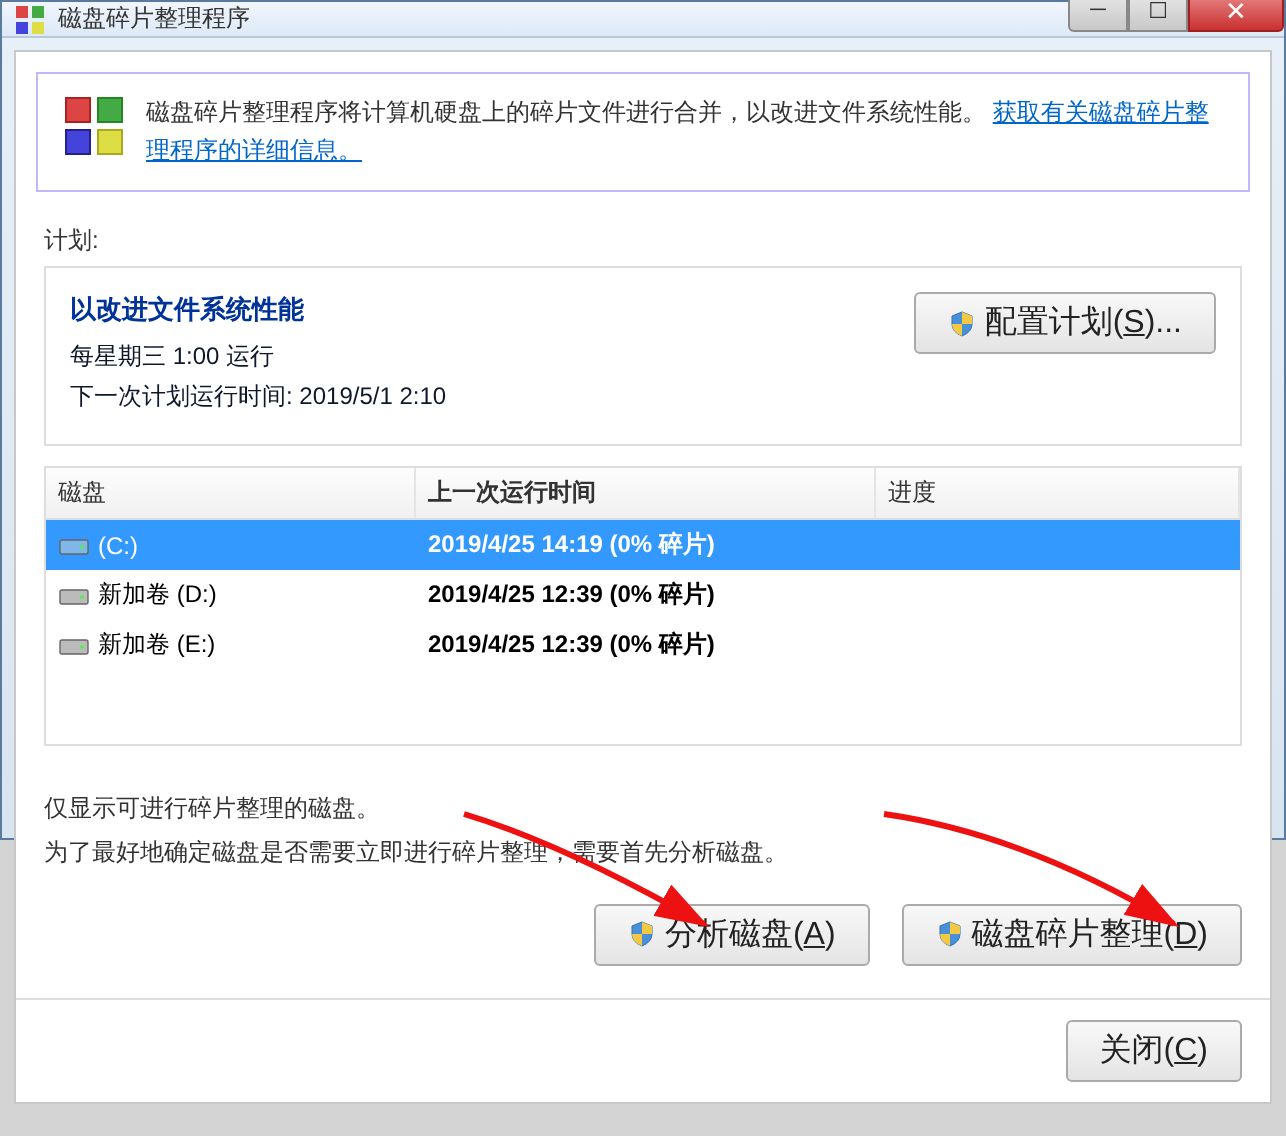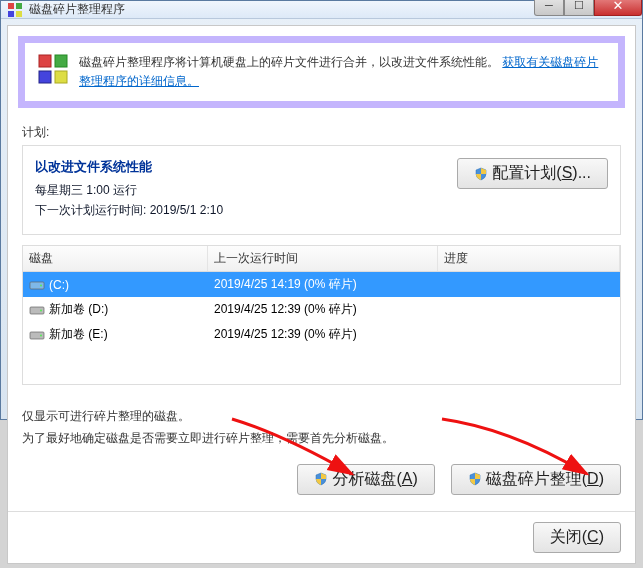--- a/index.html
+++ b/index.html
@@ -68,21 +68,21 @@
       flex: 1;
       background: #fff;
       margin: 6px;
       border: 1px solid #c8c8c8;
       display: flex;
       flex-direction: column;
       position: relative;
     }
     .info-box {
       margin: 10px;
-      border: 7px solid #c4b5fd;
+      border: 1px solid #c4b5fd;
       padding: 10px 12px;
       display: flex;
       gap: 10px;
     }
     .info-icon {
       width: 32px;
       height: 32px;
       flex-shrink: 0;
     }
     .info-text {
@@ -140,21 +140,21 @@
       background: linear-gradient(#fdfdfd, #f0f0f0);
       border-bottom: 1px solid #ddd;
     }
     .th {
       padding: 4px 6px;
       border-right: 1px solid #e4e4e4;
       font-size: 12px;
       color: #333;
     }
     .col-disk { width: 185px; }
-    .col-last { width: 230px; }
+    .col-last { width: 230px; font-weight: bold; }
     .col-prog { flex: 1; }
     .table-body { flex: 1; overflow: auto; }
     .tr {
       display: flex;
       align-items: center;
       padding: 2px 0;
     }
     .tr.selected { background: #3399ff; color: #fff; }
     .td { padding: 2px 6px; display: flex; align-items: center; gap: 4px; }
     .drive-icon { width: 16px; height: 12px; }

